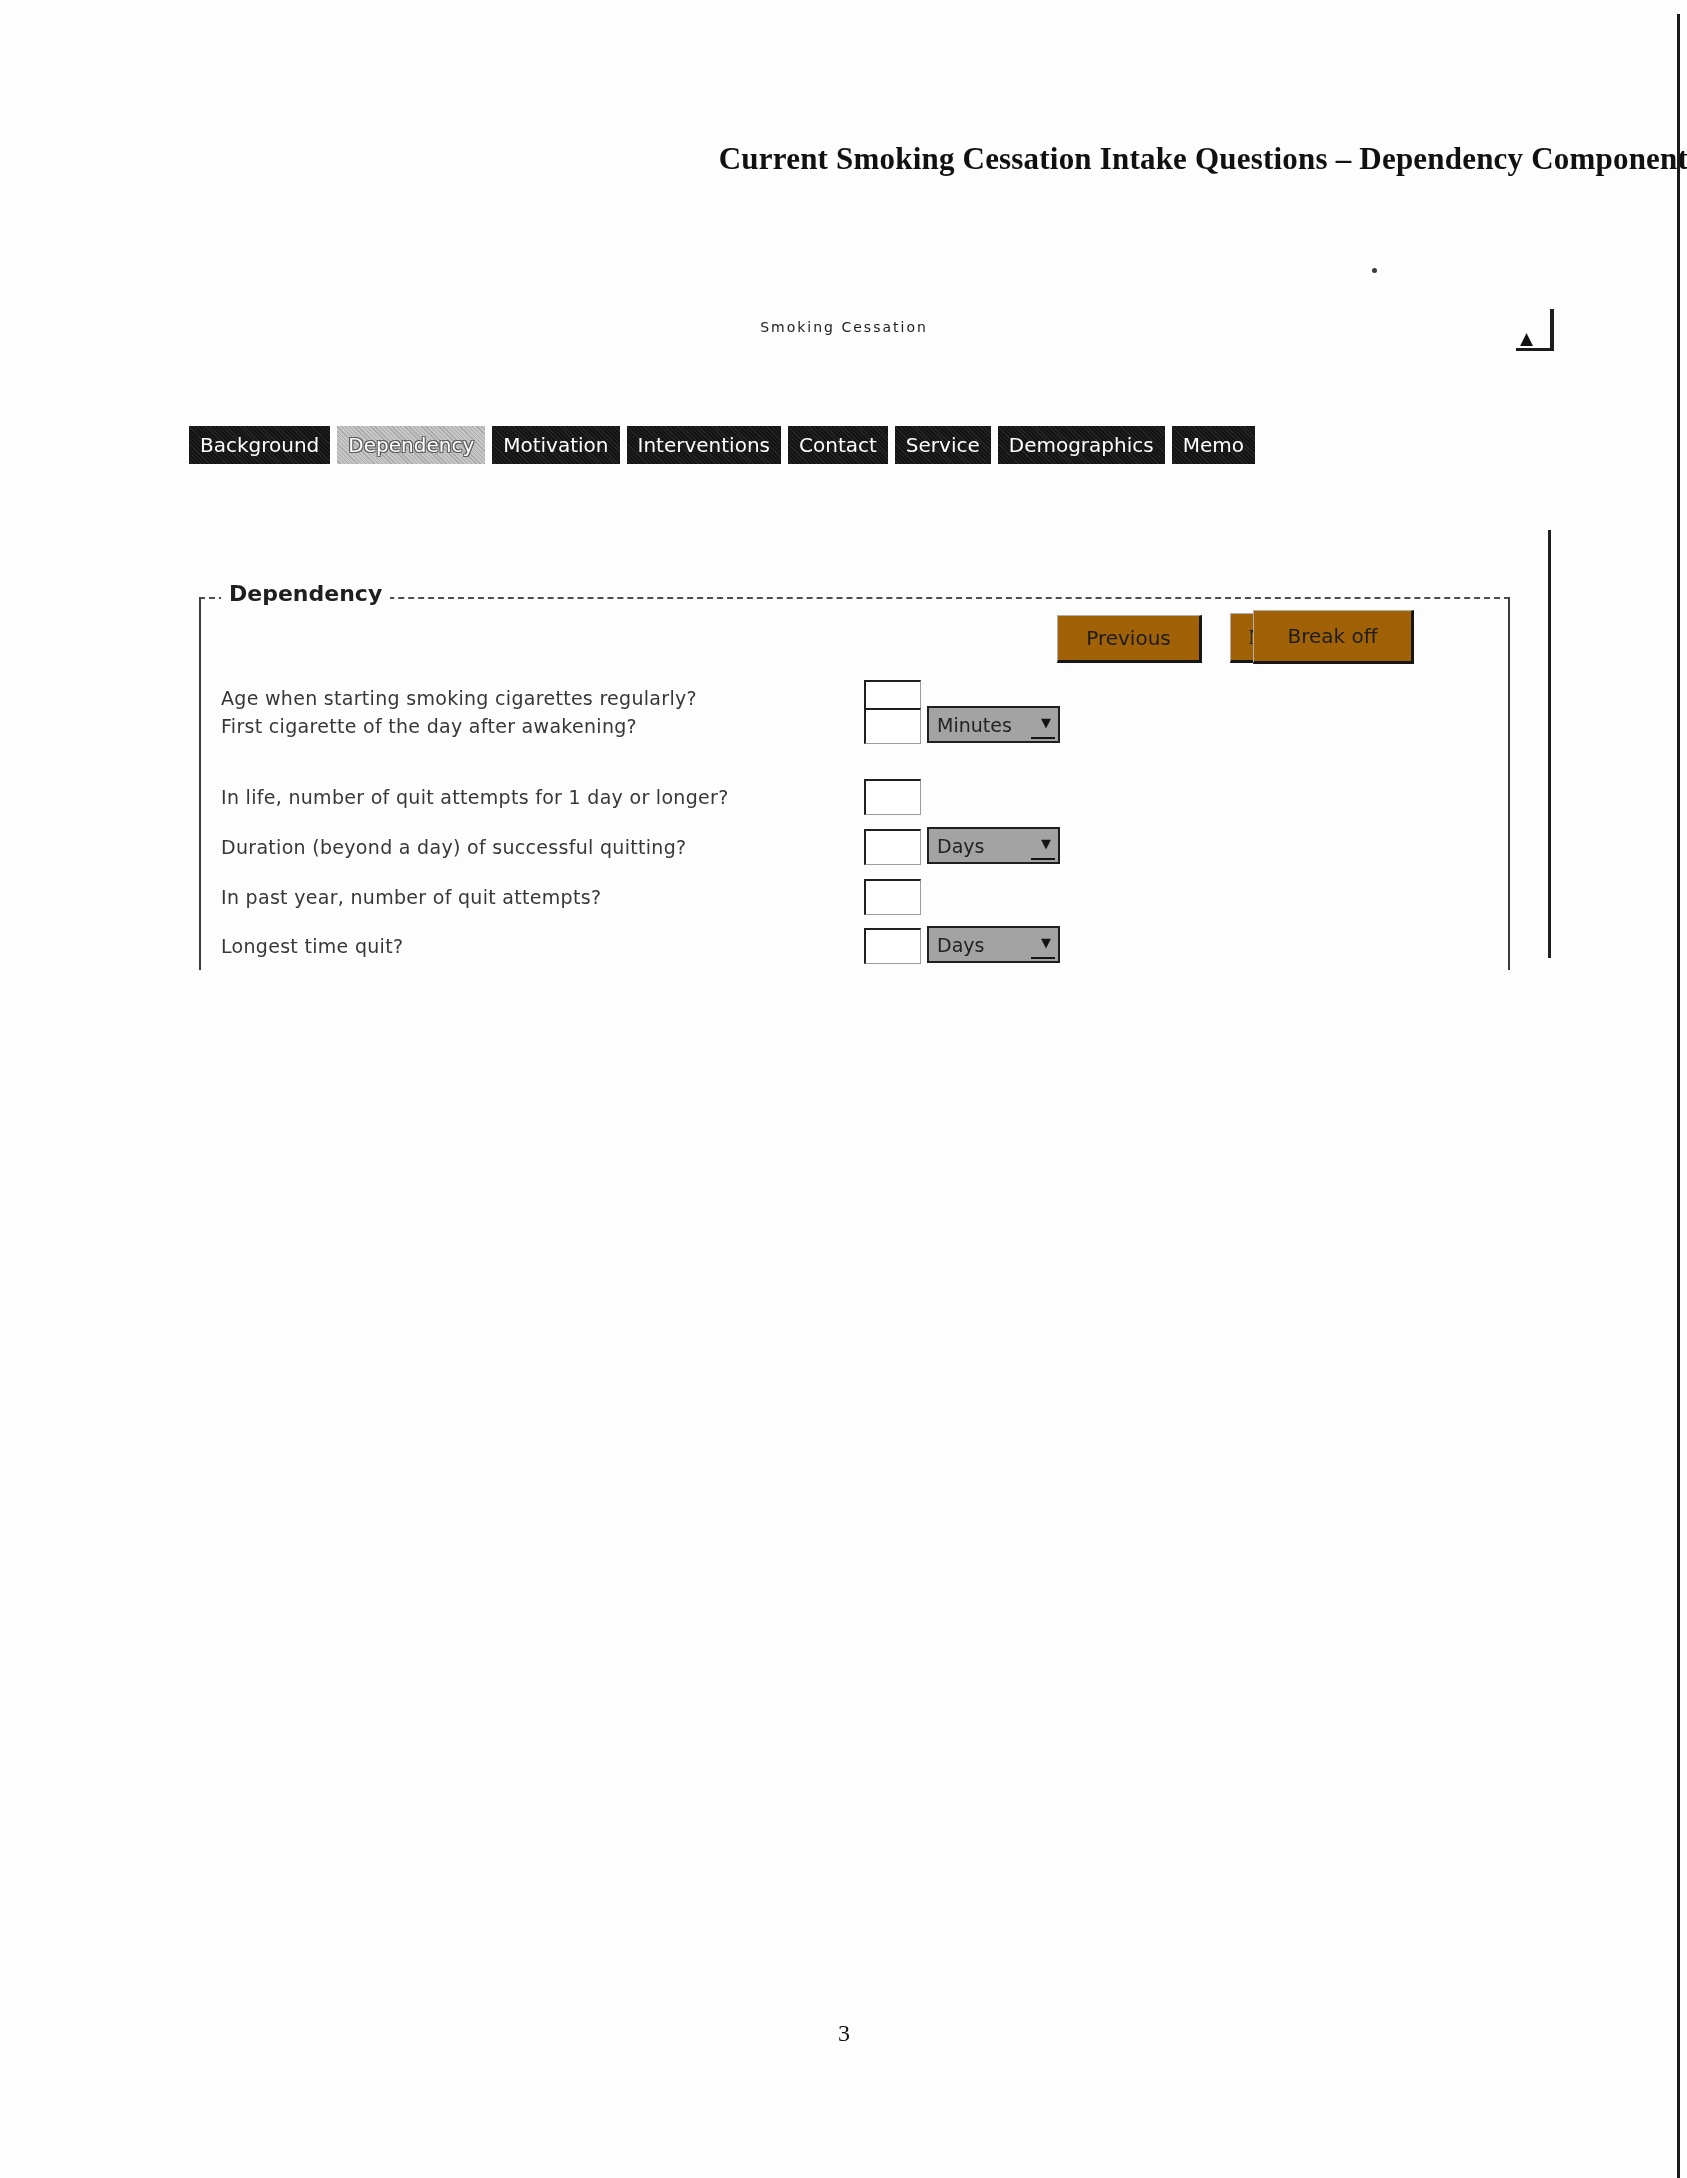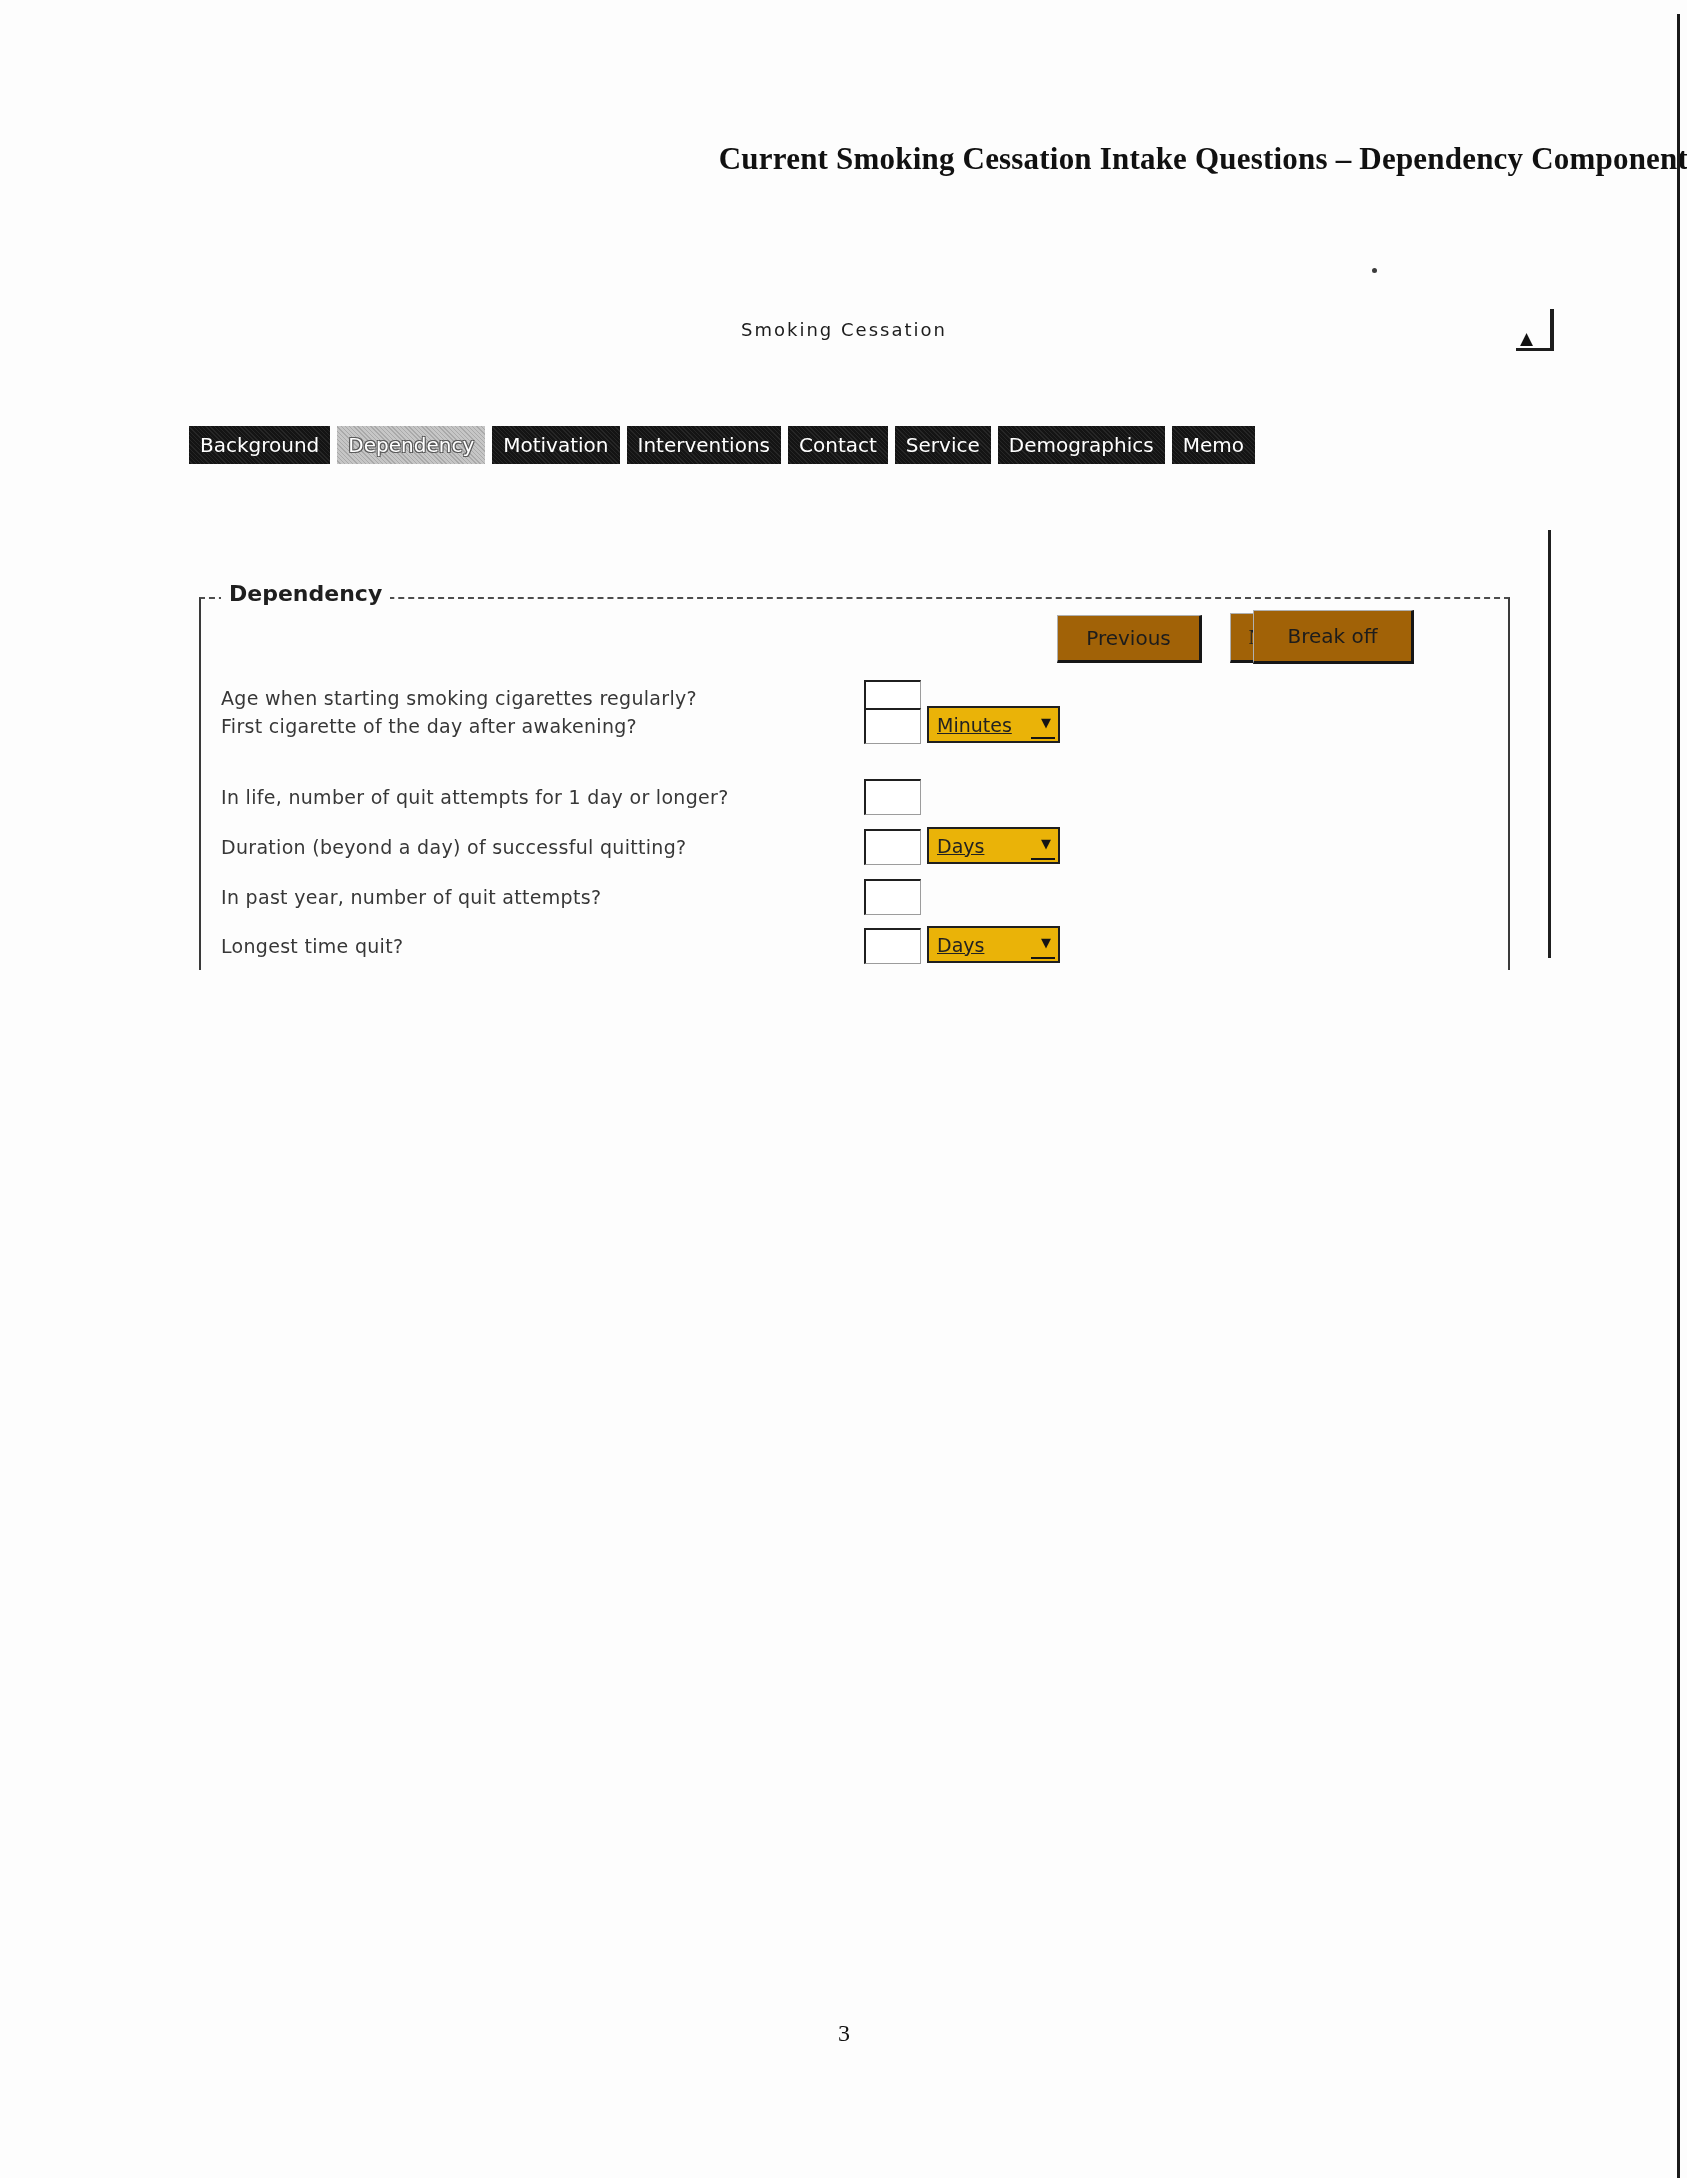--- a/index.html
+++ b/index.html
@@ -23,21 +23,21 @@
     letter-spacing:0.2px;
   }
   .title-dot{
     position:absolute;left:1372px;top:268px;width:5px;height:5px;
     background:#3c3c3c;border-radius:50%;
   }
 
   
   .app-heading{
     position:absolute;left:0;top:319px;width:1688px;
-    text-align:center;font-size:18px;letter-spacing:2px;color:#1c1c1c;
+    text-align:center;font-size:14px;letter-spacing:2px;color:#1c1c1c;
   }
 
   
   .scrollup{
     position:absolute;left:1516px;top:309px;width:38px;height:42px;
     border-right:4px solid #1d1d1d;border-bottom:3px solid #1d1d1d;
   }
   .scrollup .glyph{
     position:absolute;left:4px;bottom:1px;font-size:17px;color:#111;line-height:1;
   }
@@ -92,23 +92,23 @@
   .q-input{
     position:absolute;left:643px;top:0;width:57px;height:36px;
     border:none;background:#fff;
     border-top:2px solid #1f1f1f;border-left:2px solid #1f1f1f;
     border-right:1px solid #9c9c9c;border-bottom:1px solid #9c9c9c;
     font-family:"DejaVu Sans",sans-serif;font-size:18px;padding:0 4px;
     outline:none;
   }
   .q-select{
     position:absolute;left:706px;top:-2px;width:133px;height:37px;
-    border:2px solid #1f1f1f;background:#eab308;
+    border:2px solid #1f1f1f;background:#a3a3a3;
     display:flex;align-items:center;
-    font-size:19px;color:#222;padding-left:8px;cursor:default;text-decoration:underline;
+    font-size:19px;color:#222;padding-left:8px;cursor:default;
   }
   .q-select .arrow{
     position:absolute;right:7px;top:8px;font-size:13px;color:#141414;line-height:1;
   }
   .q-select .arrow-underline{
     position:absolute;right:3px;bottom:2px;width:24px;height:2px;background:#141414;
   }
 
   
   .vline-window{position:absolute;left:1548px;top:530px;width:3px;height:428px;background:#1f1f1f;}

